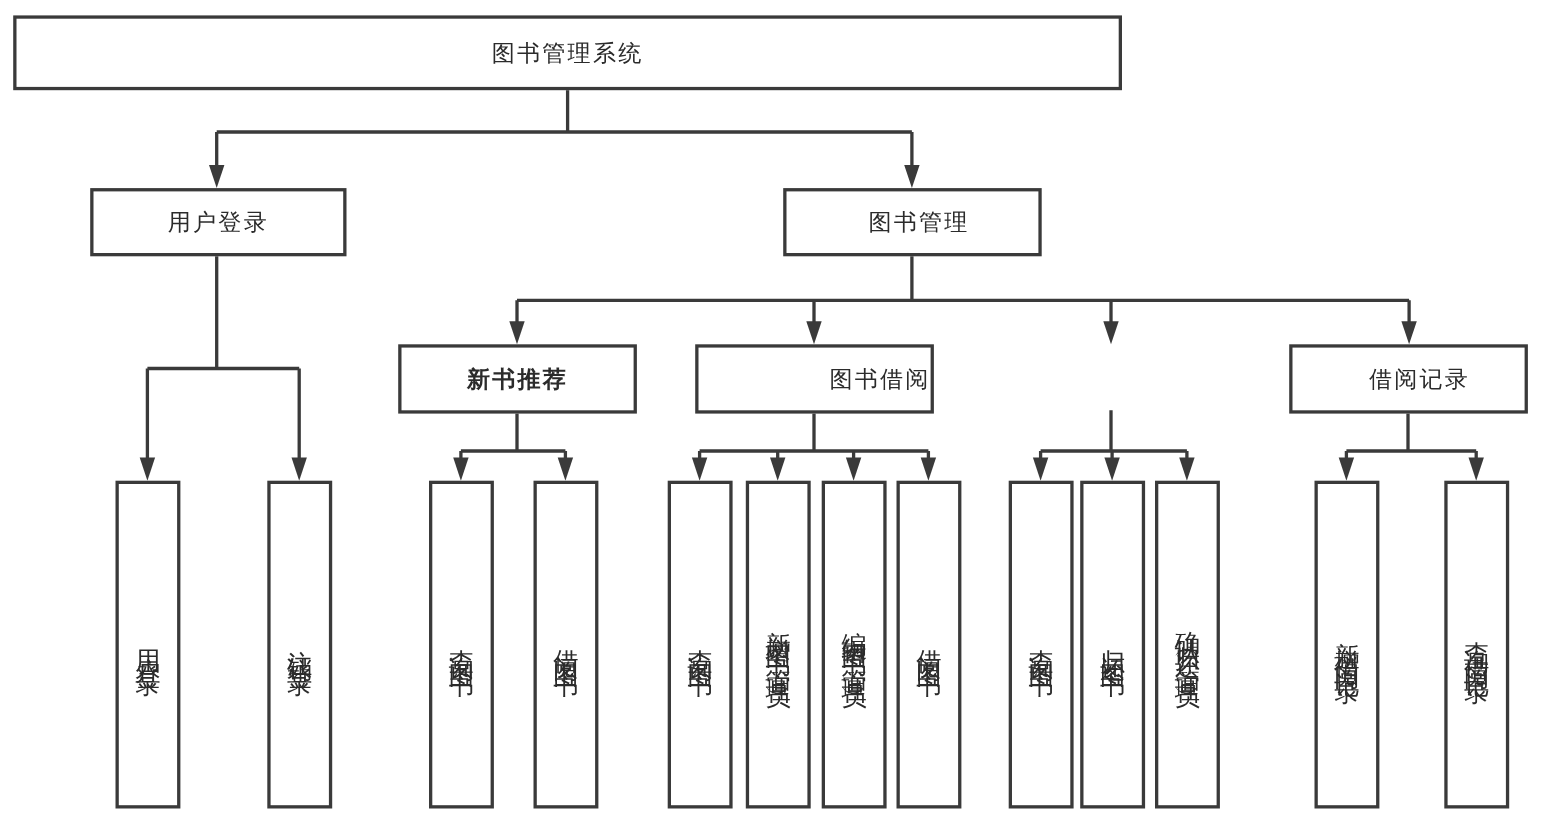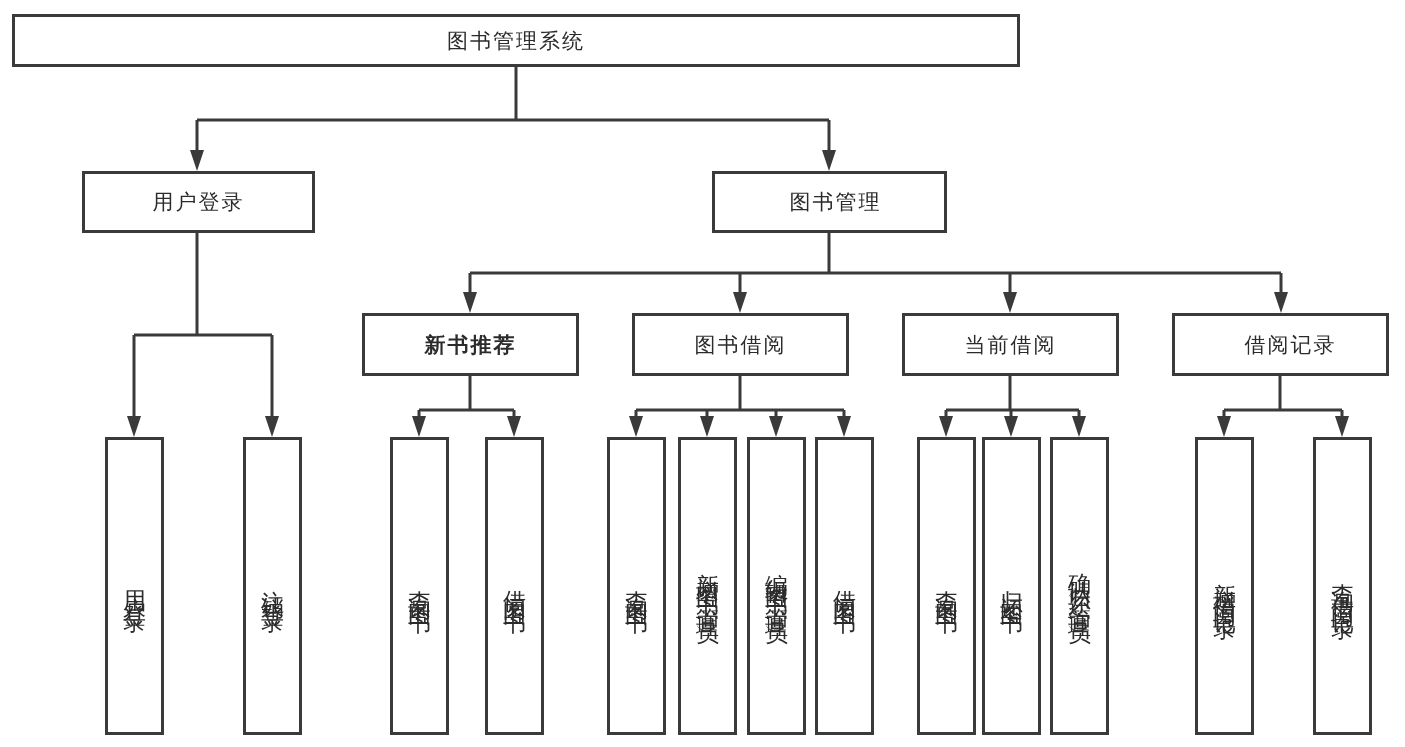--- a/index.html
+++ b/index.html
@@ -35,21 +35,21 @@
   .box.h-label {
     font-size: 21px;
     font-weight: 500;
     letter-spacing: 2px;
     white-space: nowrap;
   }
   .box.root-box {
     left: 12px;
     top: 14px;
     width: 1008px;
-    height: 53px;
+    height: 68px;
   }
   .box.leaf {
     top: 437px;
     width: 59px;
     height: 298px;
   }
   .leaf span {
     writing-mode: vertical-rl;
     text-orientation: upright;
     font-size: 23px;
@@ -125,25 +125,22 @@
   <div class="box h-label" style="left:82px; top:171px; width:233px; height:62px;">
     <span>用户登录</span>
   </div>
   <div class="box h-label" style="left:712px; top:171px; width:235px; height:62px;padding-left:12px;">
     <span>图书管理</span>
   </div>
 
   <div class="box h-label" style="left:362px; top:313px; width:217px; height:63px;font-weight:bold;">
     <span>新书推荐</span>
   </div>
-  <div class="box h-label" style="left:632px; top:313px; width:217px; height:63px;">
+  <div class="box h-label" style="left:632px; top:313px; width:217px; height:63px;justify-content:flex-end;">
     <span>图书借阅</span>
-  </div>
-  <div class="box h-label" style="left:902px; top:313px; width:217px; height:63px;">
-    <span>当前借阅</span>
   </div>
   <div class="box h-label" style="left:1172px; top:313px; width:217px; height:63px;padding-left:20px;">
     <span>借阅记录</span>
   </div>
 
   <div class="box leaf" style="left:105px;">
     <span>用户登录</span>
   </div>
   <div class="box leaf" style="left:243px;">
     <span>注销登录</span>

